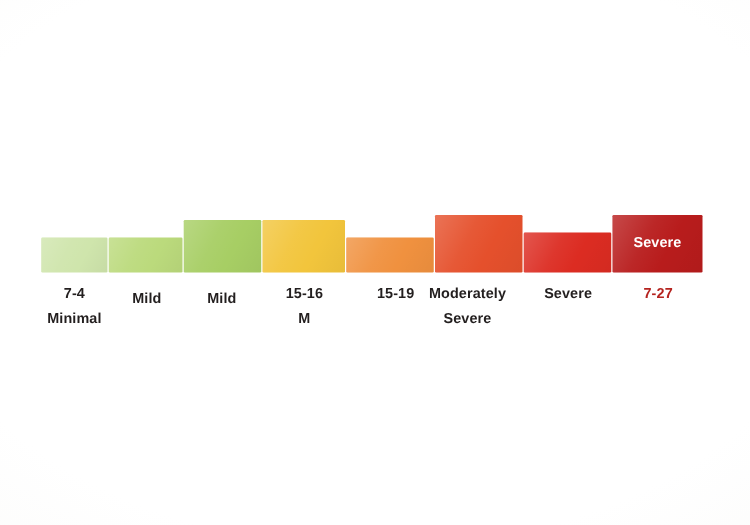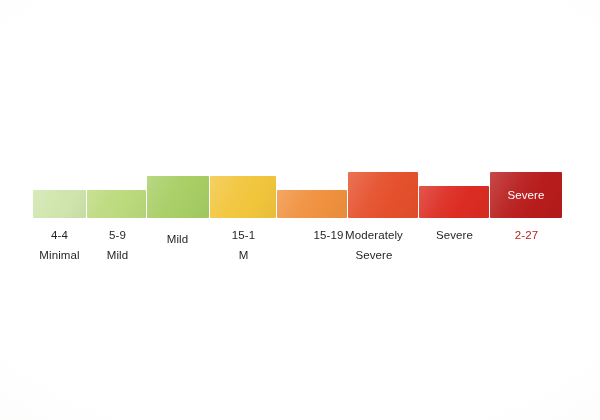--- a/index.html
+++ b/index.html
@@ -16,20 +16,21 @@
     -webkit-font-smoothing: antialiased;
   }
 
   
   #canvas {
     position: relative;
     width: 600px;
     height: 420px;
     background:
       radial-gradient(118% 112% at 50% 46%, #ffffff 0%, #ffffff 52%, #fbfbfa 74%, #f5f5f3 100%);
+    font-weight: bold;
   }
 
   #chart-area {
     position: absolute;
     left: 0;
     top: 0;
     width: 600px;
     height: 420px;
   }
 
@@ -107,49 +108,48 @@
 
     <div class="bar" style="left:419px; top:186px; width:70px; height:32px; background:#dc2c22;"></div>
 
     <div class="bar" style="left:490px; top:172px; width:72px; height:46px; background:#b81c1c;">
       <span class="bar-inner-label">
         <span>Severe</span>
       </span>
     </div>
 
     <div class="tick" style="left:19px; top:228px; width:81px;">
-      <span class="tick-value">4-4</span>
+      <span class="tick-value">7-4</span>
       <span class="tick-name">Minimal</span>
     </div>
 
     <div class="tick" style="left:77px; top:228px; width:81px;">
-      <span class="tick-value">5-9</span>
       <span class="tick-name">Mild</span>
     </div>
 
     <div class="tick" style="left:137px; top:228px; width:81px;">
       <span class="tick-name">Mild</span>
     </div>
 
     <div class="tick" style="left:203px; top:228px; width:81px;">
-      <span class="tick-value">15-1</span>
+      <span class="tick-value">15-16</span>
       <span class="tick-name">M</span>
     </div>
 
-    <div class="tick" style="left:288px; top:228px; width:81px;">
+    <div class="tick" style="left:276px; top:228px; width:81px;">
       <span class="tick-value">15-19</span>
     </div>
 
     <div class="tick" style="left:332px; top:228px; width:84px;">
       <span class="tick-value">Moderately</span>
       <span class="tick-name">Severe</span>
     </div>
 
     <div class="tick" style="left:414px; top:228px; width:81px;">
       <span class="tick-value">Severe</span>
     </div>
 
     <div class="tick accent" style="left:486px; top:228px; width:81px;">
-      <span class="tick-value">2-27</span>
+      <span class="tick-value">7-27</span>
     </div>
 
   </div>
 </div>
 
 </body></html>

